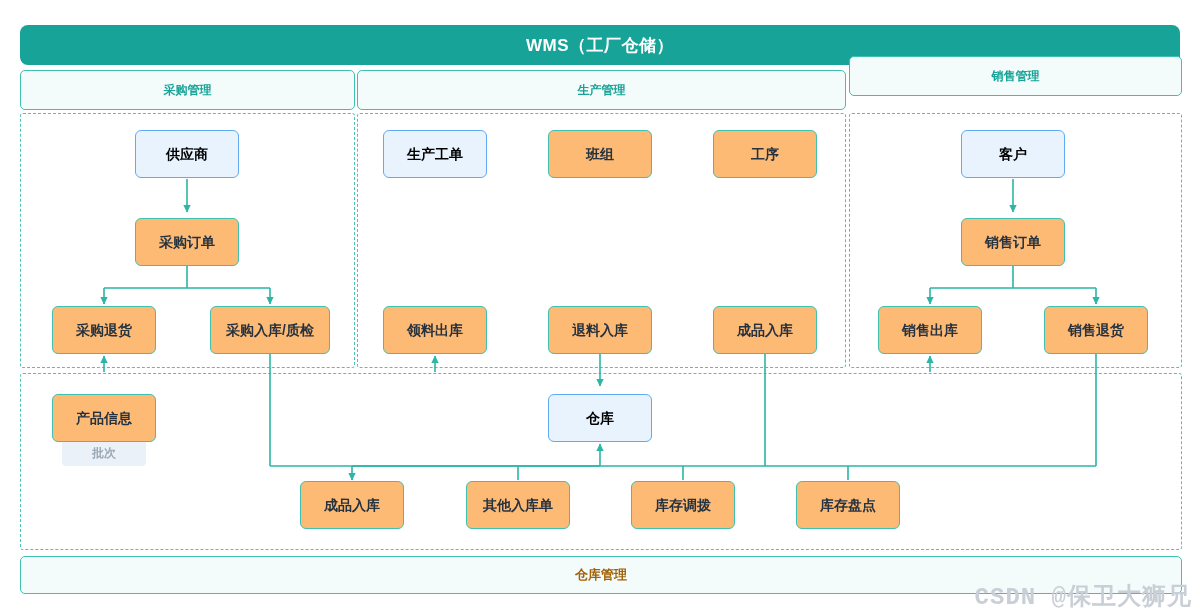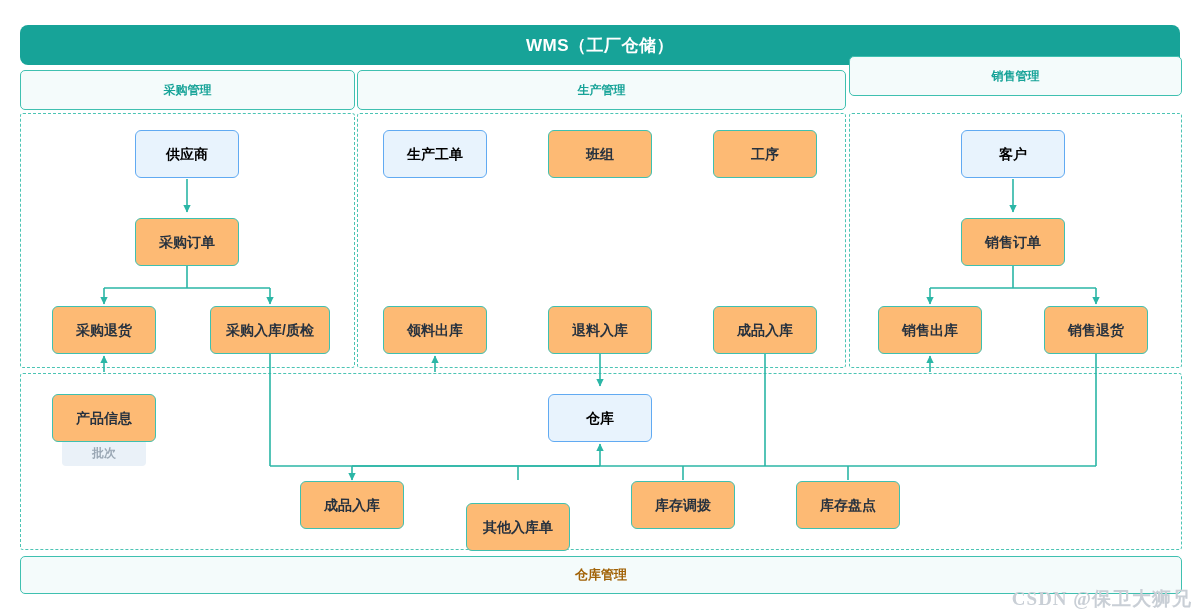--- a/index.html
+++ b/index.html
@@ -65,23 +65,23 @@
     color:#9aa7b4;font-size:12px;font-weight:bold;
     z-index:2;
   }
 
   
   #wires{position:absolute;left:0;top:0;width:1200px;height:616px;z-index:1;}
 
   
   .watermark{
     position:absolute;right:8px;bottom:4px;
-    color:#c9cfd6;font-size:19px;font-weight:bold;
+    color:#c9cfd6;font-size:24px;font-weight:bold;
     letter-spacing:1px;white-space:nowrap;z-index:5;
-    font-family:Liberation Serif, serif;
+    font-family:Liberation Mono, monospace;
   }
 </style>
 </head>
 <body>
 
 <div id="stage">
 
   <div class="master-bar">
     <span>WMS（工厂仓储）</span>
   </div>
@@ -201,21 +201,21 @@
     <span>产品信息</span>
   </div>
 
   <div class="node blue" style="left:548px;top:394px;width:104px;height:48px;">
     <span>仓库</span>
   </div>
 
   <div class="node green" style="left:300px;top:481px;width:104px;height:48px;">
     <span>成品入库</span>
   </div>
-  <div class="node green" style="left:466px;top:481px;width:104px;height:48px;margin-top:22px;">
+  <div class="node green" style="left:466px;top:481px;width:104px;height:48px;">
     <span>其他入库单</span>
   </div>
   <div class="node green" style="left:631px;top:481px;width:104px;height:48px;">
     <span>库存调拨</span>
   </div>
   <div class="node green" style="left:796px;top:481px;width:104px;height:48px;">
     <span>库存盘点</span>
   </div>
 
   <div class="footer-bar">

